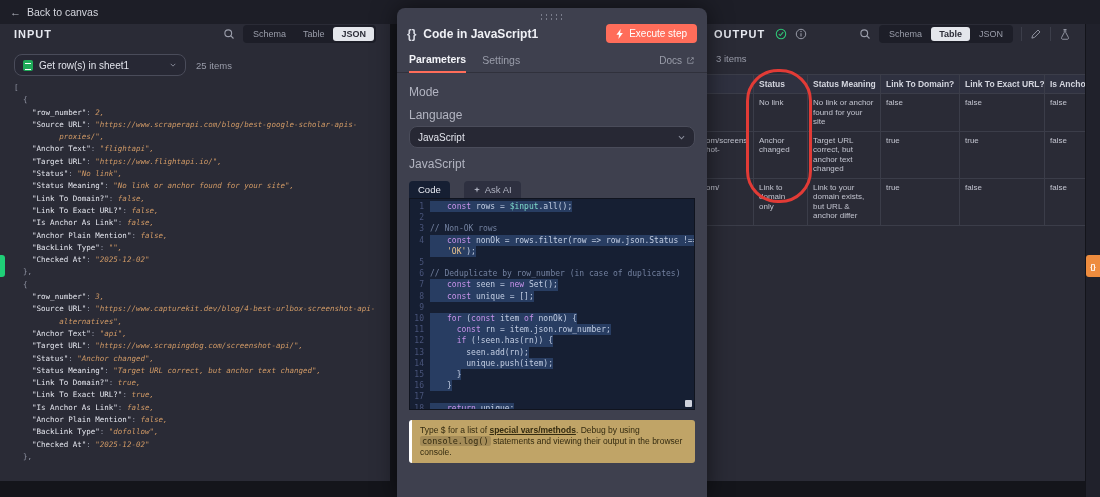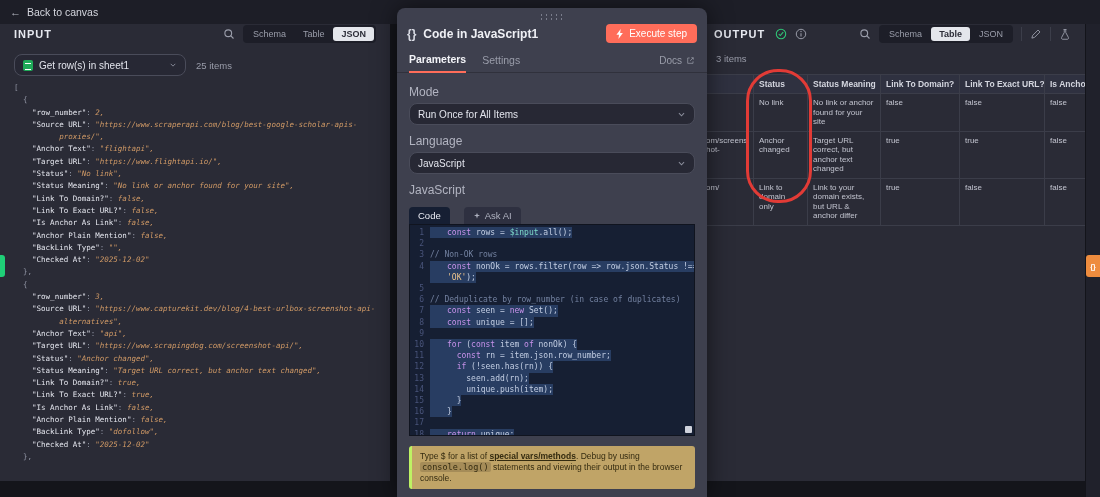--- a/index.html
+++ b/index.html
@@ -58,21 +58,21 @@
   .editor { position:relative; height:212px; background:#161f33; border:1px solid #10141f; overflow:hidden; font-family:"DejaVu Sans Mono", monospace; font-size:8px; line-height:11.2px; padding-top:2px; }
   .cline { display:flex; }
   .gut { width:20px; flex-shrink:0; text-align:right; padding-right:6px; color:#49547a; }
   .ct { white-space:pre; color:#c3cee3; }
   .ct.hl { background:rgba(70,110,176,.38);padding-left:17px; }
   .ckw { color:#c792ea; }
   .cs { color:#ecc48d; }
   .ccm { color:#72809f; }
   .cvr { color:#7fdbca; }
   .resize-grip { position:absolute; right:2px; bottom:2px; width:7px; height:7px; background:#cfd2dc; border-radius:1px; cursor:nwse-resize; }
-  .hint { margin-top:10px; background:#c0a467; border-left:3px solid #bef264; border-radius:3px; padding:5px 8px; font-size:8.5px; line-height:11px; color:#342b10; }
+  .hint { margin-top:10px; background:#c0a467; border-left:3px solid #ffffff; border-radius:3px; padding:5px 8px; font-size:8.5px; line-height:11px; color:#342b10; }
   .hint-link { text-decoration:underline; font-weight:bold; cursor:pointer; }
   .hint-code { font-family:"DejaVu Sans Mono", monospace; background:rgba(0,0,0,.14); padding:0 2px; border-radius:2px; }
 
   
   .panel.right { left:700px; width:385px; }
   .out-table-wrap { position:relative; margin-top:10px; }
   table.out { width:100%; border-collapse:collapse; table-layout:fixed; }
   table.out th { font-size:8.5px; color:#d3d5de; text-align:left; font-weight:bold; padding:4px 5px; border:1px solid #3b3d49; background:#2f3140; overflow:hidden; white-space:nowrap; }
   table.out td { font-size:8px; color:#c2c4cf; padding:4px 5px; border:1px solid #3b3d49; vertical-align:top; line-height:9.5px; word-wrap:break-word; overflow:hidden; }
   .annotation { position:absolute; left:46px; top:-5px; width:66px; height:134px; border:3px solid #e23b36; border-radius:32px; pointer-events:none; z-index:3; }
@@ -271,28 +271,20 @@
       <span class="ndv-tab">Settings</span>
       <span class="docs-link">
         <span>Docs</span>
         <svg width="9" height="9" viewBox="0 0 16 16">
             <path d="M6.5 3.5H3v9.5h9.5V9.5M9.5 3h3.5v3.5M12.7 3.3L7.5 8.5" fill="none" stroke="currentColor" stroke-width="1.3"></path>
           </svg>
       </span>
     </div>
     <div class="ndv-body">
       <label class="param-label first">Mode</label>
-      <div class="select">
-        <span>Run Once for All Items</span>
-        <span class="chev">
-          <svg width="9" height="9" viewBox="0 0 14 14">
-              <path d="M3 5l4 4 4-4" fill="none" stroke="currentColor" stroke-width="1.6"></path>
-            </svg>
-        </span>
-      </div>
       <label class="param-label">Language</label>
       <div class="select">
         <span>JavaScript</span>
         <span class="chev">
           <svg width="9" height="9" viewBox="0 0 14 14">
               <path d="M3 5l4 4 4-4" fill="none" stroke="currentColor" stroke-width="1.6"></path>
             </svg>
         </span>
       </div>
       <label class="param-label">JavaScript</label>

